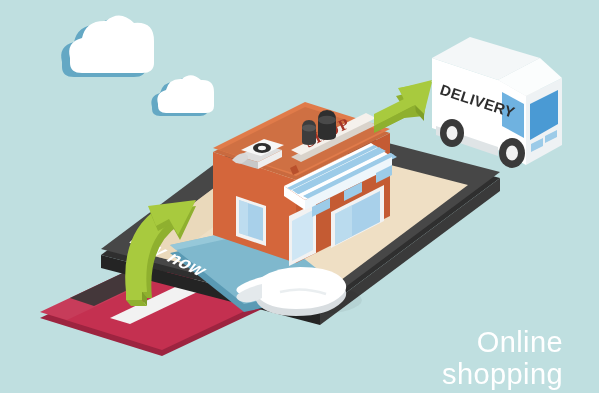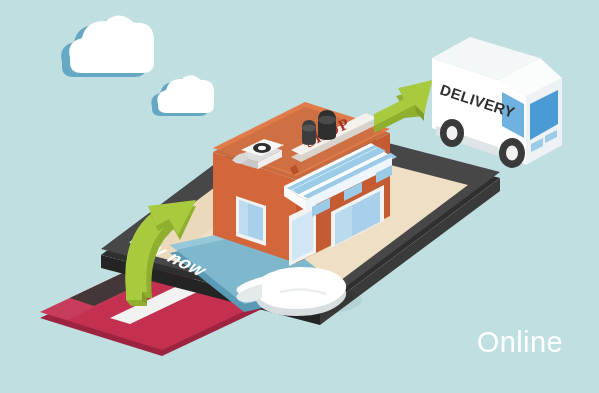--- a/index.html
+++ b/index.html
@@ -240,15 +240,16 @@
       <path d="M262,277 q-16,4 -24,10 q-4,4 2,7 q8,4 22,-3 z" fill="#ffffff"></path>
       <path d="M262,284 q-16,4 -24,10 q-4,4 2,7 q8,4 22,-3 z" fill="#e4e9ec"></path>
 
       <path d="M280,292 q22,-6 46,2" stroke="#e8ecee" stroke-width="2.5" fill="none" opacity="0.9"></path>
     </g>
 
   </svg>
 
   <div id="caption">
     <span class="l1">Online</span>
+    <span class="l2">shopping</span>
   </div>
 
 </div>
 
 </body></html>

